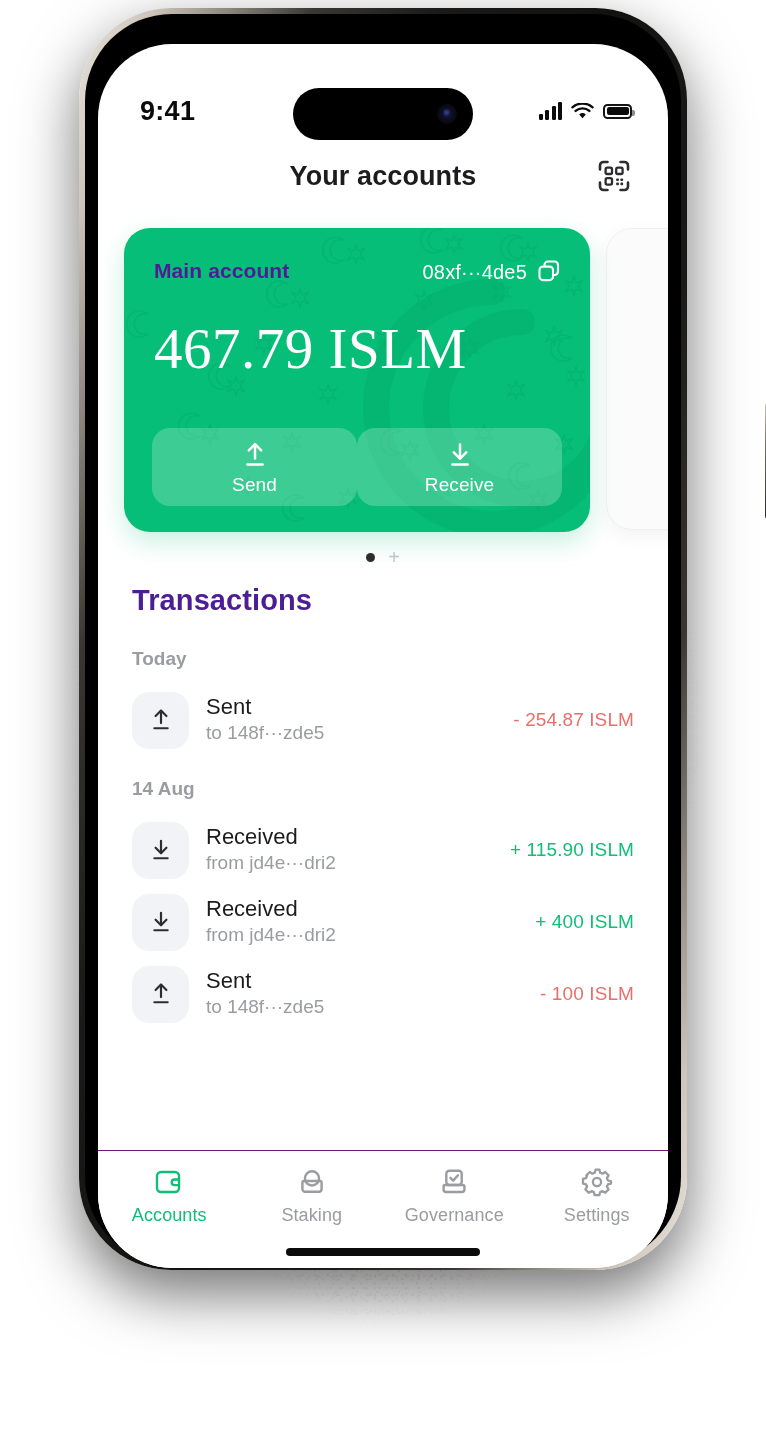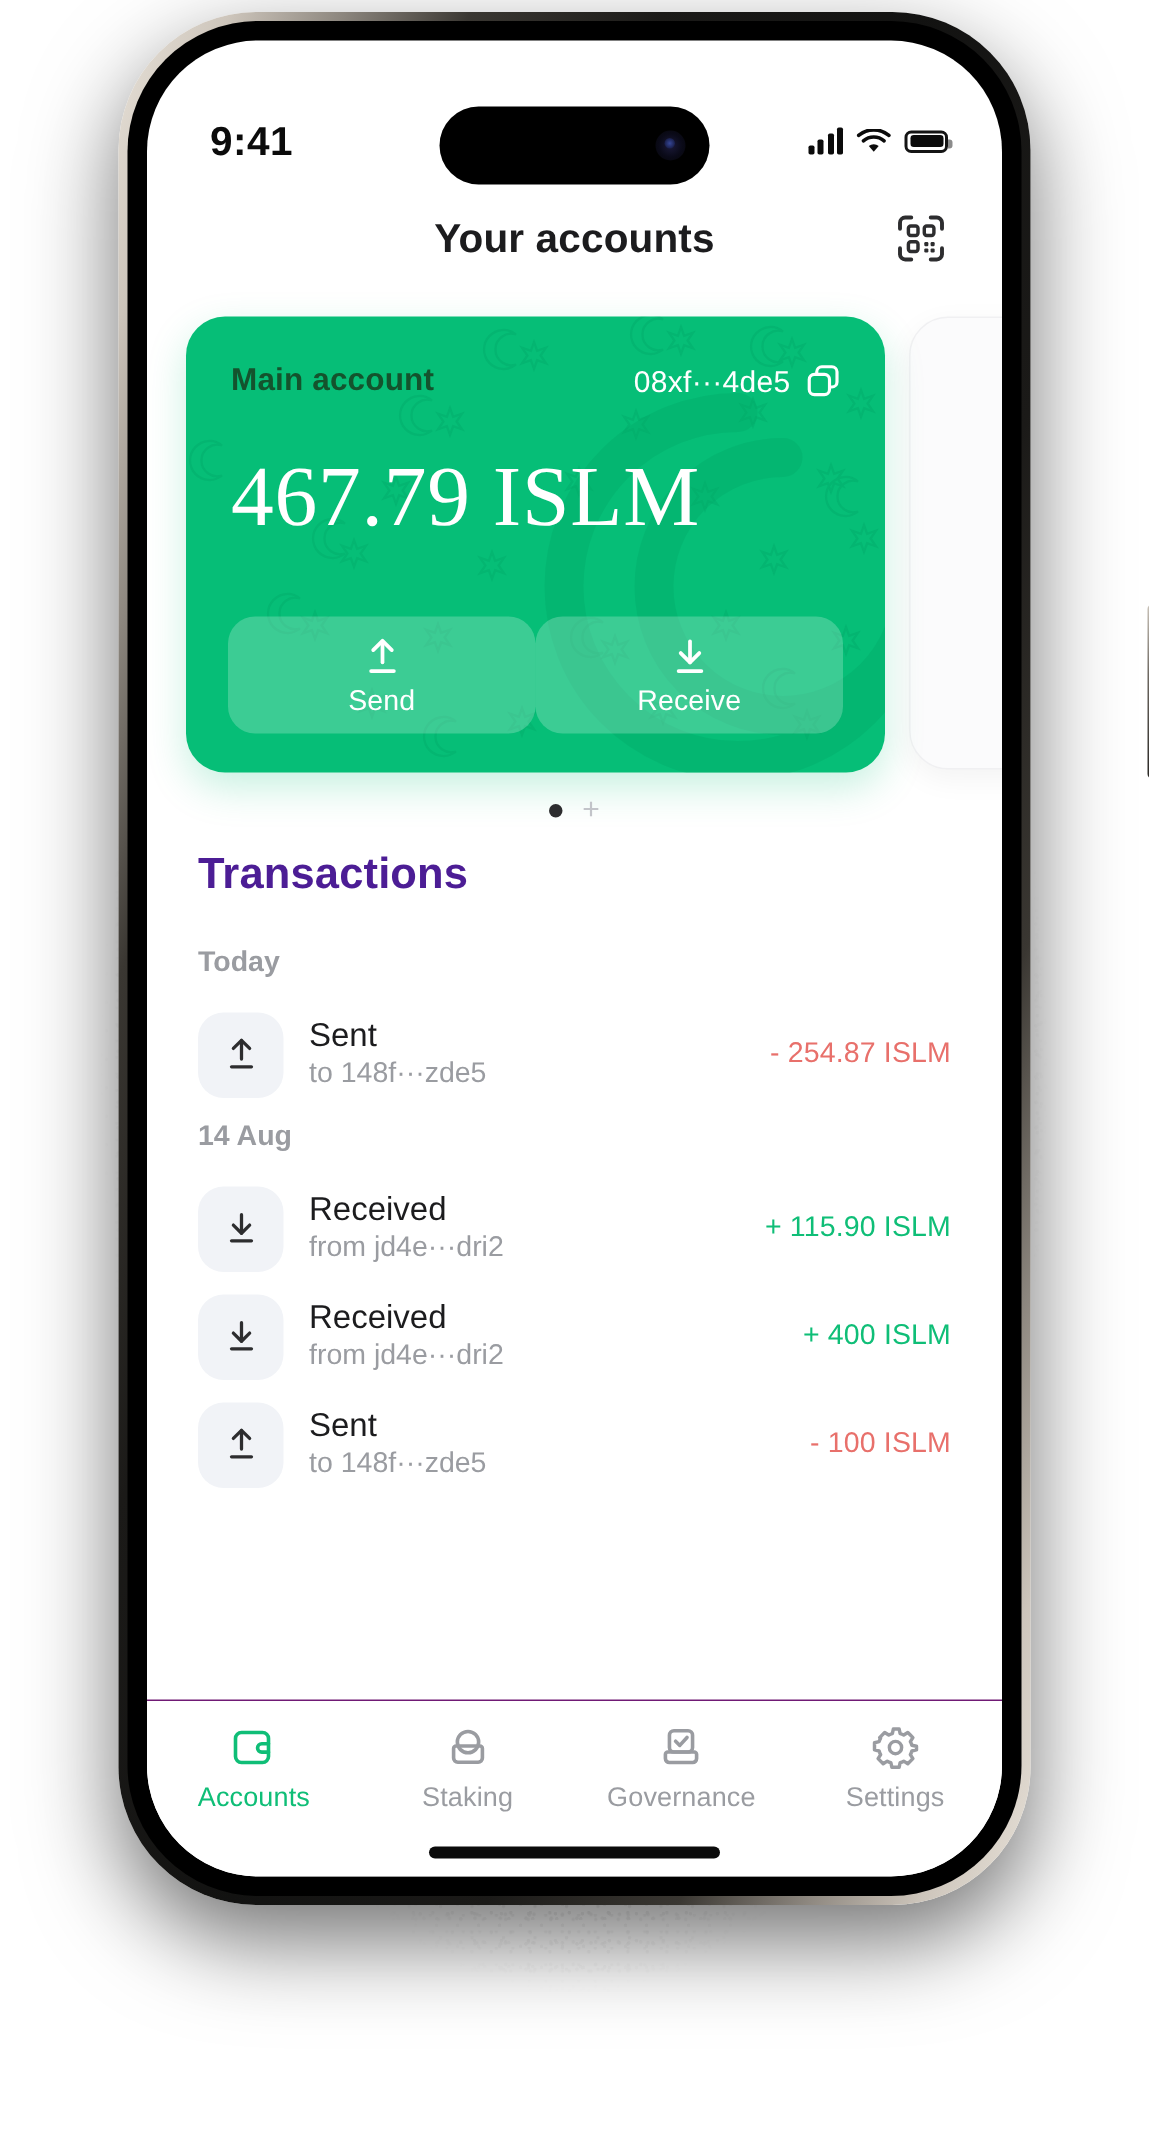--- a/index.html
+++ b/index.html
@@ -54,21 +54,21 @@
   }
   .phone-inner-bezel {
     position: absolute;
     left: 6px; top: 6px;
     width: 596px; height: 1250px;
     border-radius: 87px;
     background: #000000;
   }
   .screen {
     position: absolute;
-    left: 19px; top: 19px;
+    left: 19px; top: 36px;
     width: 570px; height: 1224px;
     border-radius: 74px;
     background: #ffffff;
     overflow: hidden;
   }
 
   
   .btn-side {
     position: absolute;
     background: linear-gradient(180deg, #c9c2b8, #6e6962 40%, #2a2825 100%);
@@ -185,21 +185,21 @@
     right: -36px; top: 46px;
     width: 268px; height: 268px;
     opacity: .35;
   }
 
   .card-top {
     position: absolute; left: 30px; top: 30px; right: 28px;
     display: flex; align-items: center; justify-content: space-between;
     z-index: 3;
   }
-  .card-name { color:#14532d; font-size: 21px; font-weight: 700; letter-spacing:.1px; }
+  .card-name { color:#4c1d95; font-size: 21px; font-weight: 700; letter-spacing:.1px; }
   .card-addr-wrap { display:flex; align-items:flex-end; gap:9px; }
   .card-addr { color:#fff; font-size: 20px; font-weight: 400; letter-spacing:.2px; }
 
   .card-balance {
     position: absolute; left: 30px; top: 92px;
     z-index: 3;
     color:#fff;
     font-family: "Liberation Serif", serif;
     font-size: 57px;
     line-height: 1;
@@ -237,21 +237,21 @@
   
   .tx-title {
     position: absolute; left: 34px; top: 540px;
     font-size: 29px; font-weight: 700; color: #4c1d95; letter-spacing:.1px;
   }
   .tx-list { position:absolute; left:0; top:604px; width:100%; }
   .tx-group-label {
     font-size: 19px; color:#9a9ca1; font-weight: 700;
     padding: 0 34px; margin-bottom: 14px;
   }
-  .tx-group + .tx-group { margin-top: 8px; }
+  .tx-group + .tx-group { margin-top: 22px; }
 
   .tx-row {
     display: flex; align-items: center;
     padding: 9px 34px;
     height: 72px;
   }
   .tx-chip {
     width: 57px; height: 57px; border-radius: 17px;
     background: #f1f3f7;
     display:flex; align-items:center; justify-content:center;

